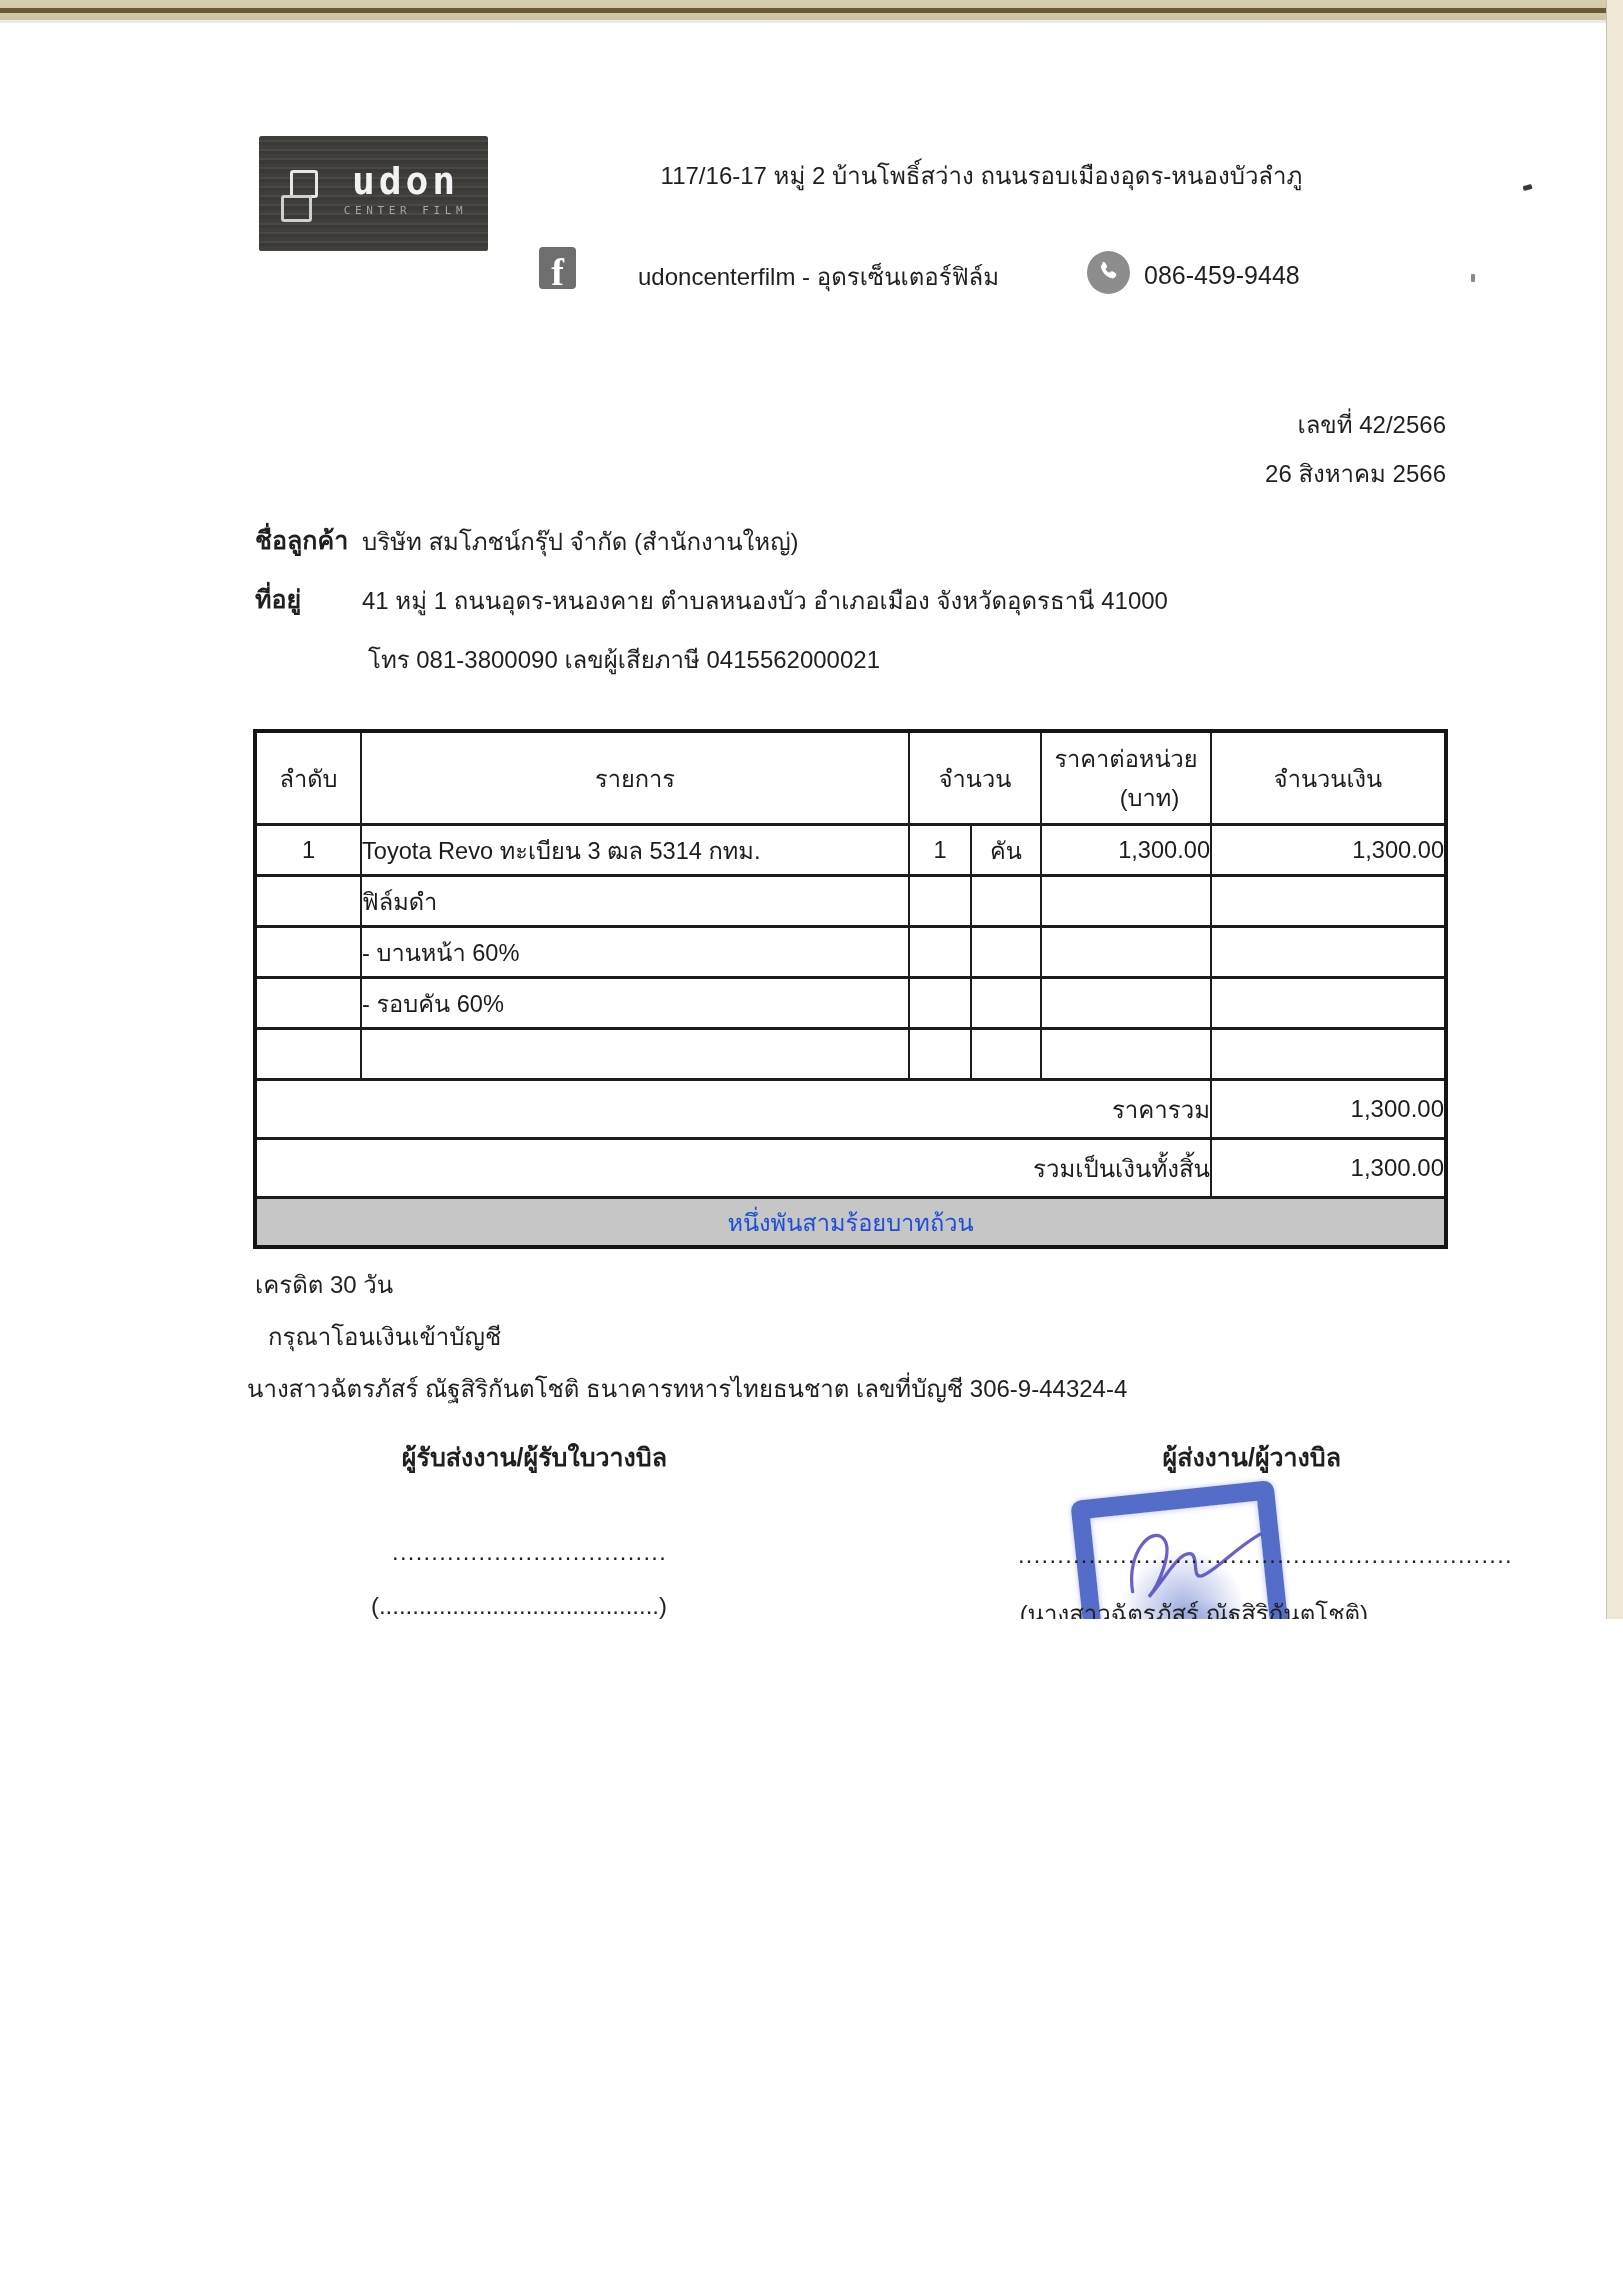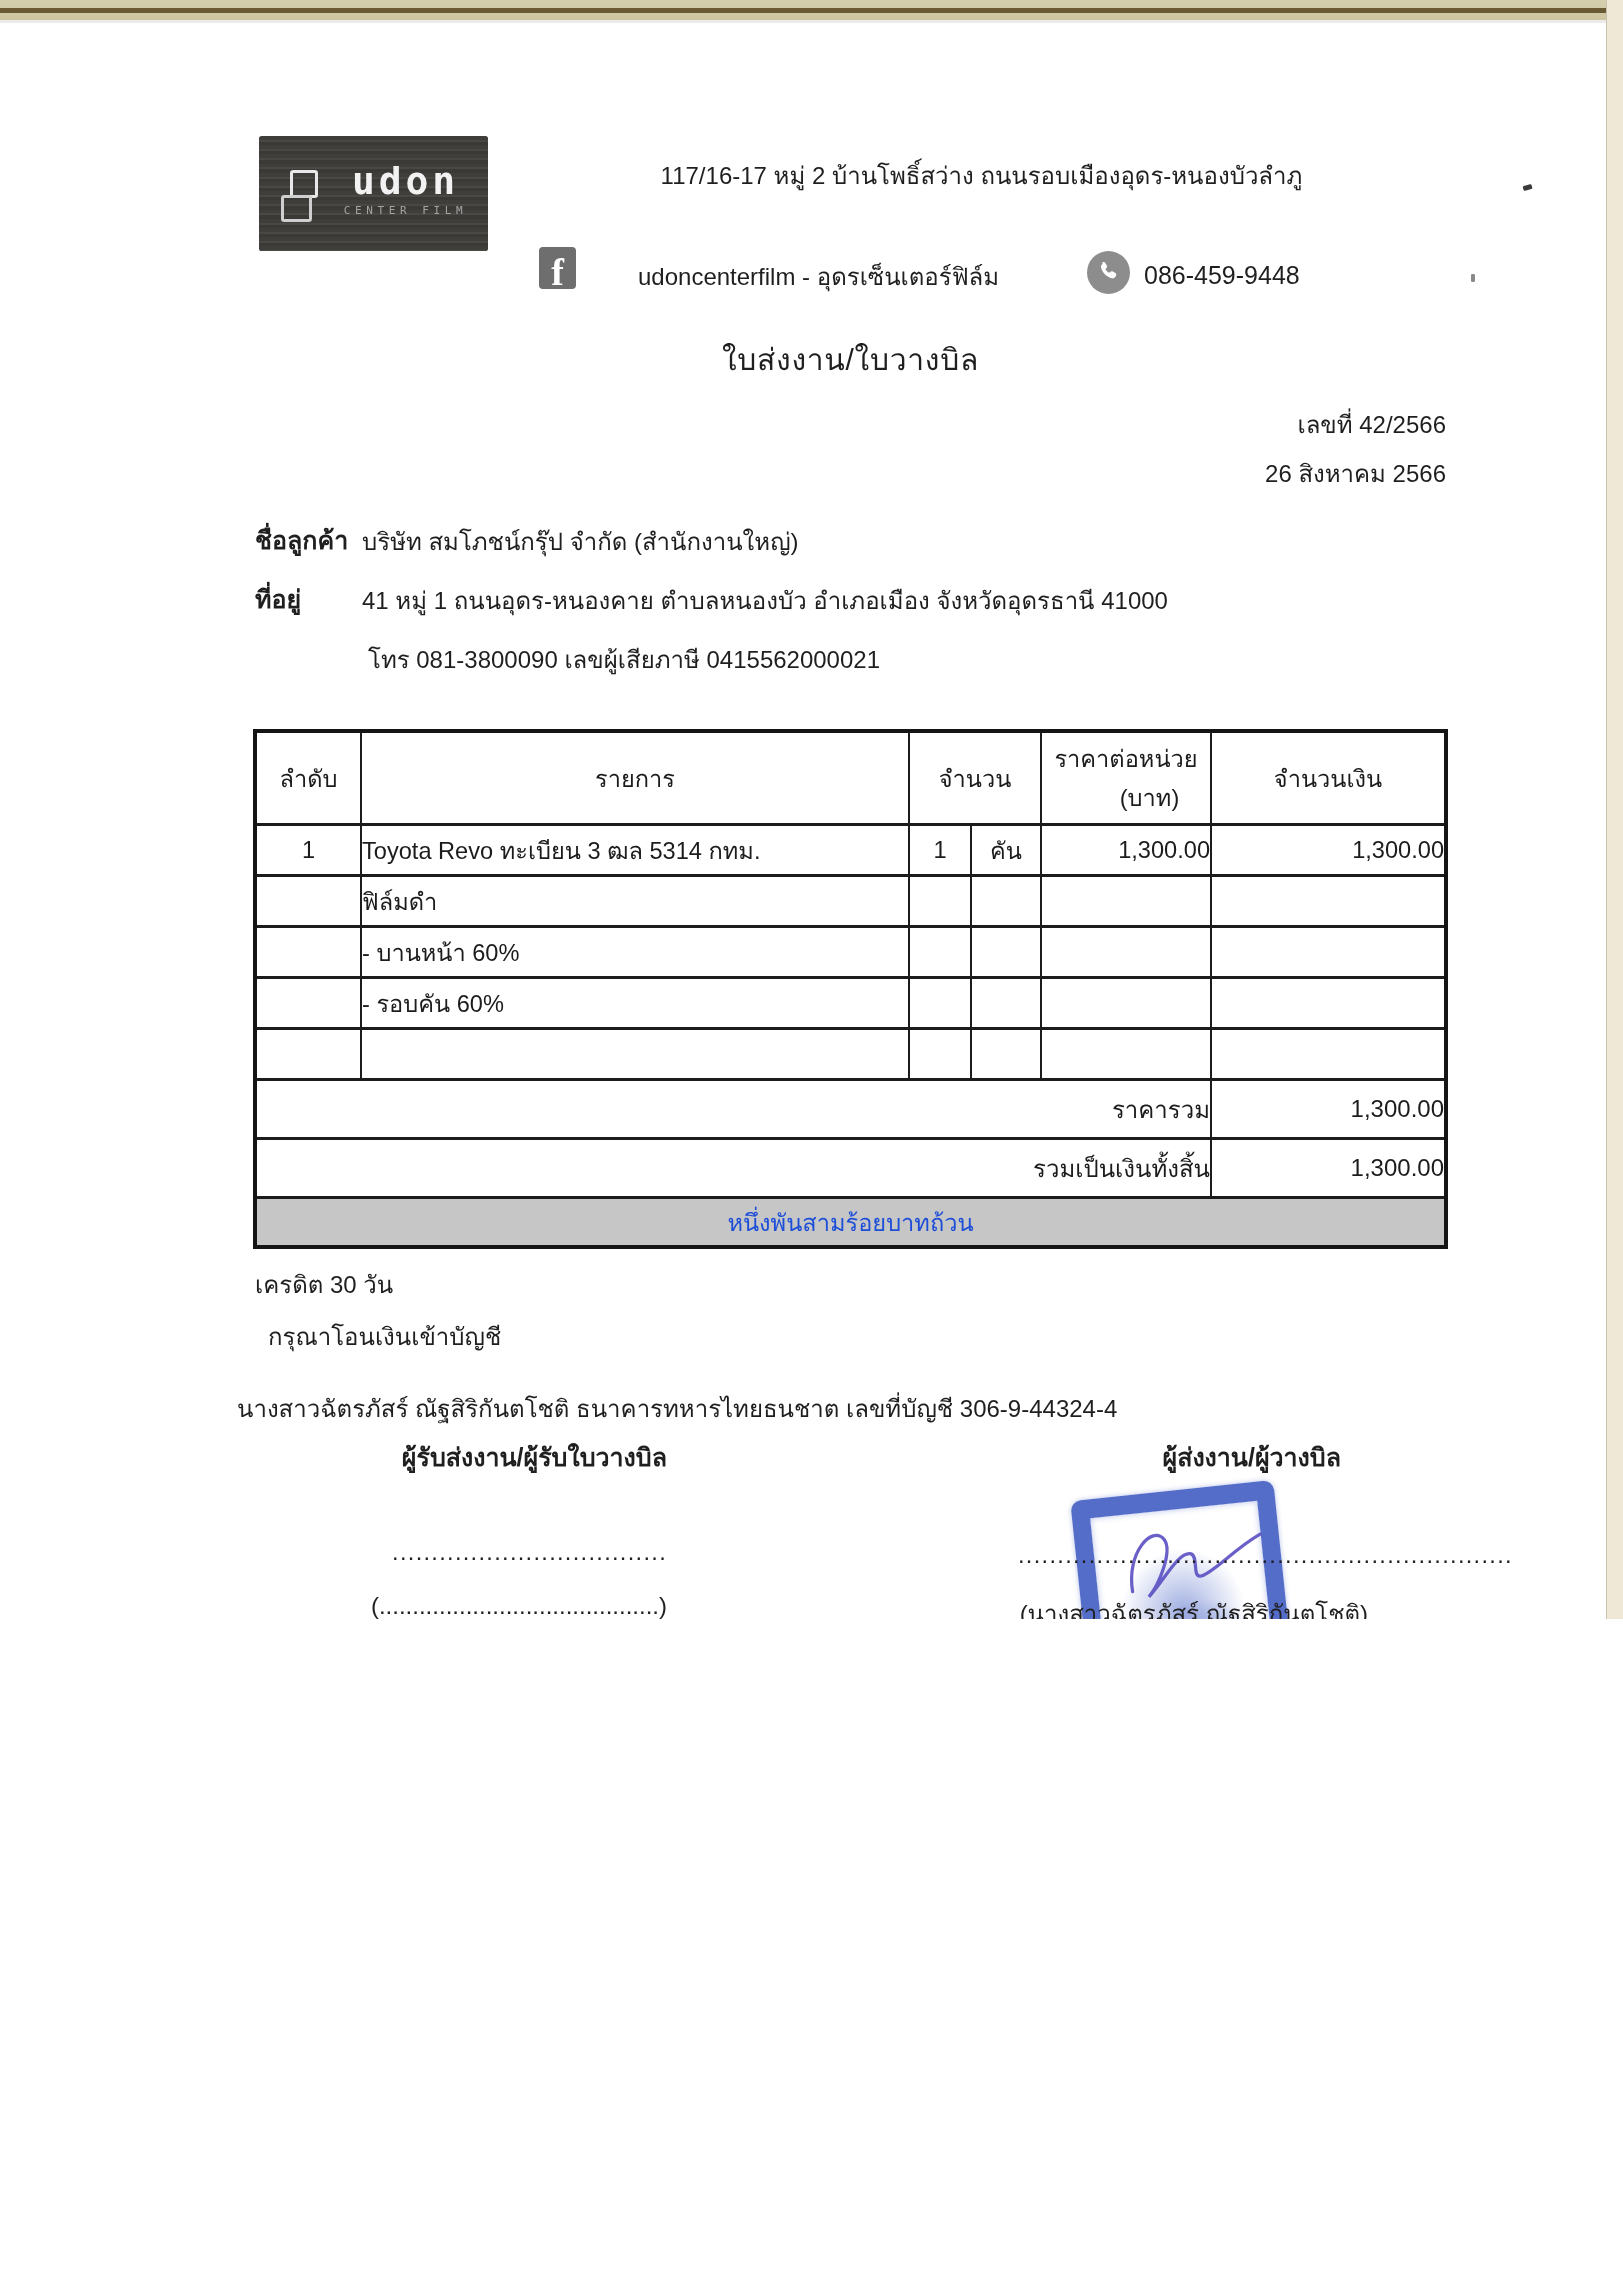--- a/index.html
+++ b/index.html
@@ -108,21 +108,20 @@
 
   <div class="abs fb-icon">f</div>
   <div class="abs fb-text">udoncenterfilm - อุดรเซ็นเตอร์ฟิล์ม</div>
   <div class="abs ph-icon">
     <svg width="27.5" height="27.5" viewBox="0 0 24 24">
       <path d="M6.6 2.8c.8-.5 1.9-.2 2.4.6l1.3 2.2c.4.7.3 1.6-.3 2.2l-.9.9c.5 1.3 2.1 2.9 3.4 3.4l.9-.9c.6-.6 1.5-.7 2.2-.3l2.2 1.3c.8.5 1.1 1.6.6 2.4l-.8 1.2c-.6.9-1.7 1.4-2.8 1.1-4.6-1.2-8.3-4.9-9.5-9.5-.3-1.1.2-2.2 1.1-2.8z" fill="#ffffff"></path>
     </svg>
   </div>
   <div class="abs ph-text">086-459-9448</div>
 
-  <div class="abs doc-title">ใบส่งงาน/ใบวางบิล</div>
   <div class="abs doc-num">เลขที่ 42/2566</div>
   <div class="abs doc-date">26 สิงหาคม 2566</div>
 
   <div class="abs lbl" style="left:255px;top:520px;">ชื่อลูกค้า</div>
   <div class="abs val" style="left:362px;top:522px;">บริษัท สมโภชน์กรุ๊ป จำกัด (สำนักงานใหญ่)</div>
   <div class="abs lbl" style="left:255px;top:579px;">ที่อยู่</div>
   <div class="abs val" style="left:362px;top:581px;">41 หมู่ 1 ถนนอุดร-หนองคาย ตำบลหนองบัว อำเภอเมือง จังหวัดอุดรธานี 41000</div>
   <div class="abs val" style="left:368px;top:640px;">โทร 081-3800090 เลขผู้เสียภาษี 0415562000021</div>
 
   <table class="items">
@@ -194,21 +193,21 @@
       <td class="r">1,300.00</td>
     </tr>
     <tr>
       <td class="words" colspan="6">หนึ่งพันสามร้อยบาทถ้วน</td>
     </tr>
   </tbody>
     </table>
 
   <div class="abs note" style="left:255px;top:1265px;">เครดิต 30 วัน</div>
   <div class="abs note" style="left:268px;top:1317px;">กรุณาโอนเงินเข้าบัญชี</div>
-  <div class="abs note" style="left:237px;top:1369px;margin-top:20px;">นางสาวฉัตรภัสร์ ณัฐสิริกันตโชติ ธนาคารทหารไทยธนชาต เลขที่บัญชี 306-9-44324-4</div>
+  <div class="abs note" style="left:247px;top:1369px;">นางสาวฉัตรภัสร์ ณัฐสิริกันตโชติ ธนาคารทหารไทยธนชาต เลขที่บัญชี 306-9-44324-4</div>
 
   <div class="abs sigc lbl" style="left:327px;top:1437px;width:340px;">ผู้รับส่งงาน/ผู้รับใบวางบิล</div>
   <div class="abs sigc dots" style="left:327px;top:1539px;width:340px;">...................................</div>
   <div class="abs sigc val" style="left:327px;top:1592px;width:340px;">(..........................................)</div>
 
   <div class="abs sigc lbl" style="left:1001px;top:1437px;width:340px;">ผู้ส่งงาน/ผู้วางบิล</div>
 
   <div class="abs stamp">
     <div class="stamp-frame"></div>
     <div class="blob b1"></div>

